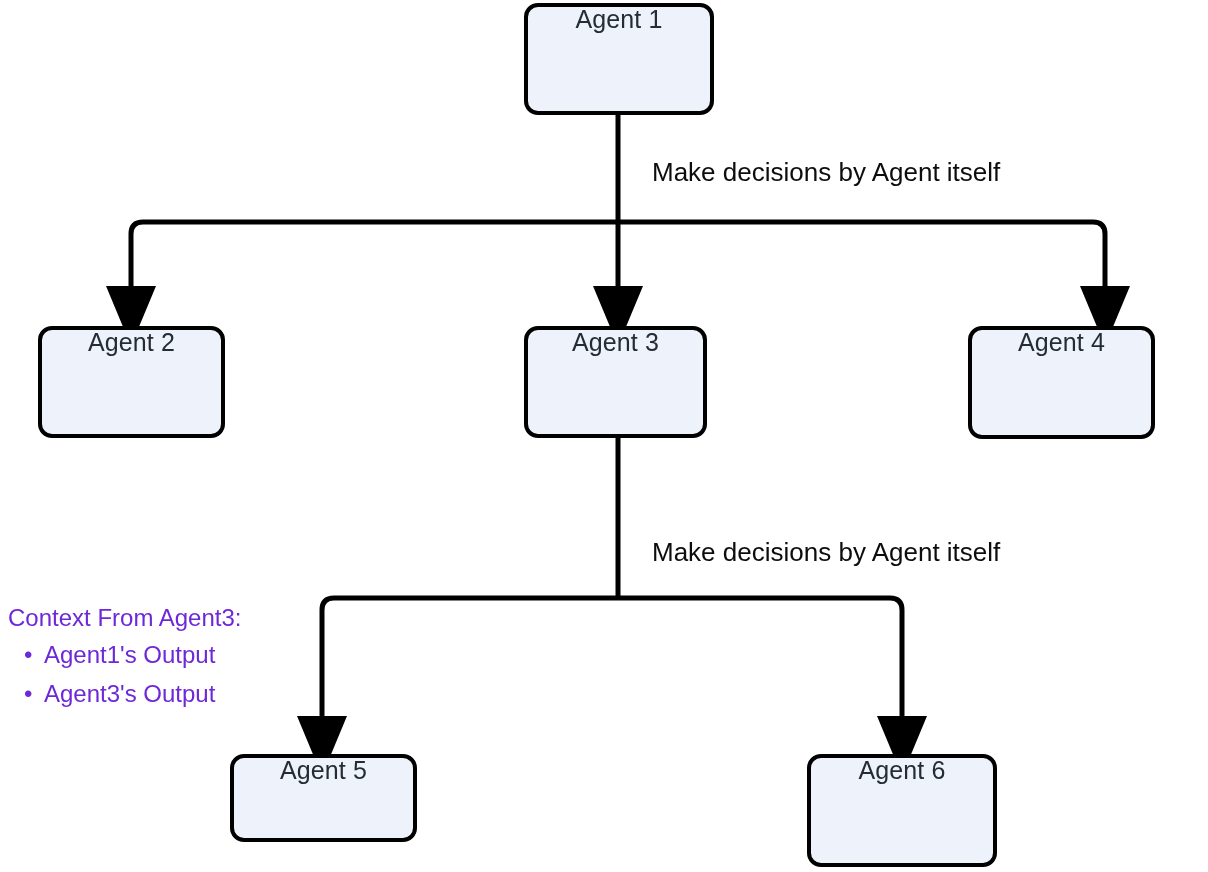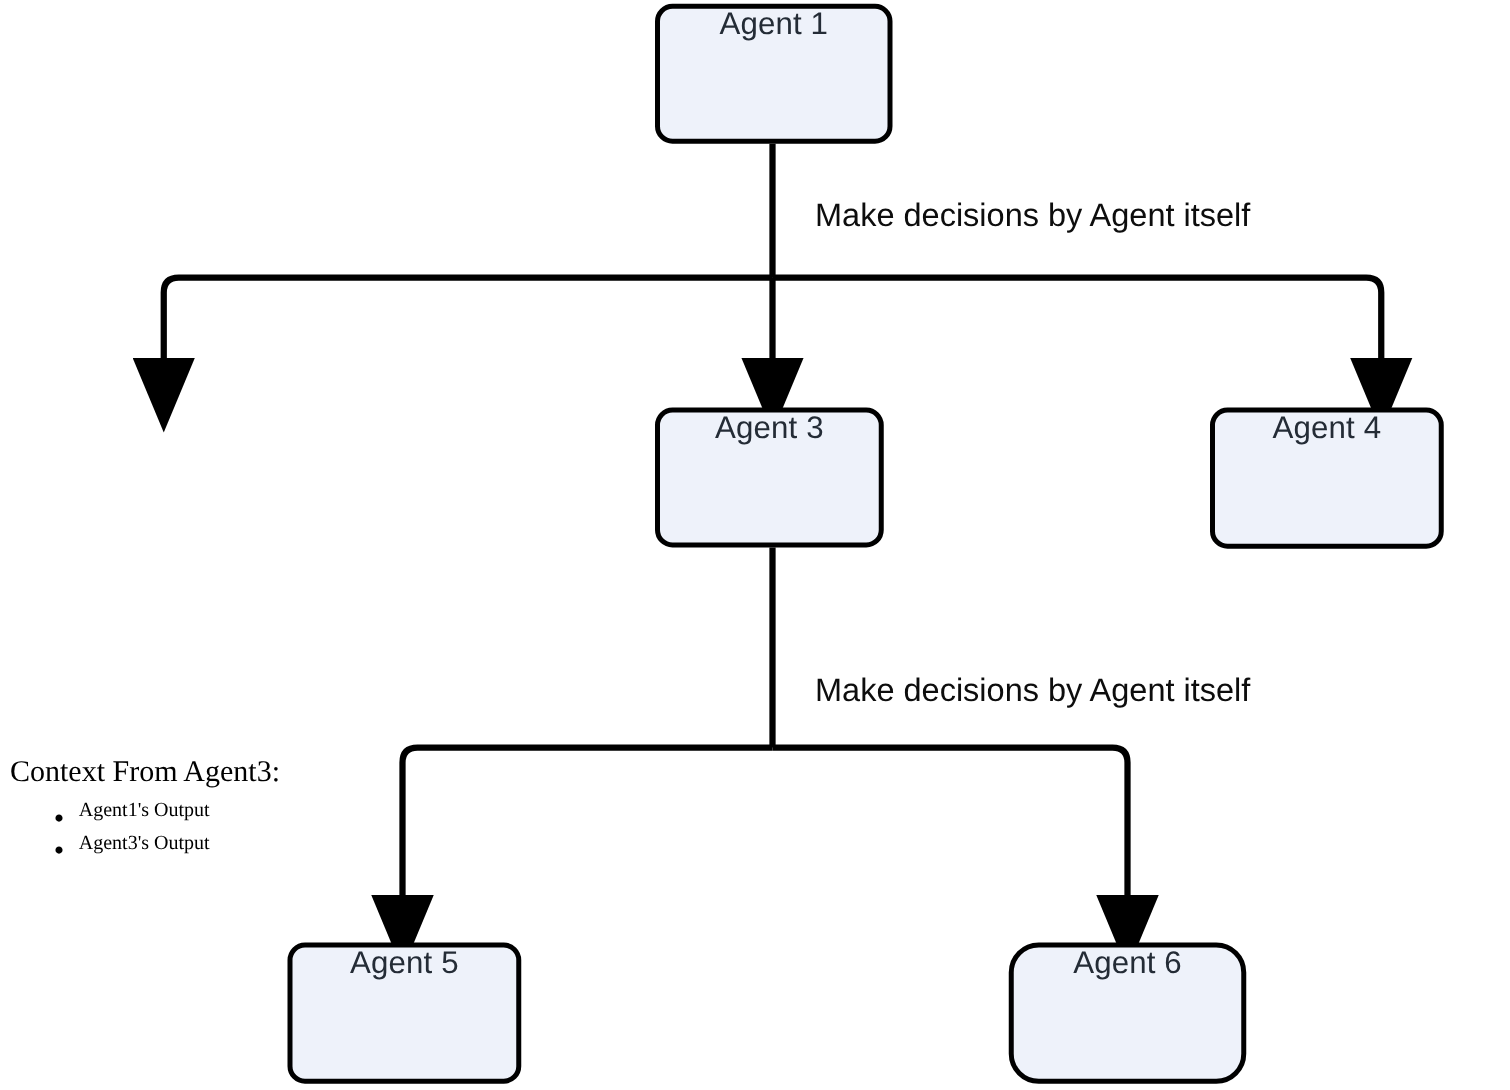--- a/index.html
+++ b/index.html
@@ -49,41 +49,40 @@
     font-size: 26px;
     color: #0d0d0d;
     line-height: 1;
     white-space: nowrap;
     background: #ffffff;
     padding: 2px 6px;
     z-index: 4;
   }
   .context-block {
     position: absolute;
-    font-family: Liberation Serif, serif;
-    color: #000000;
+    font-family: Liberation Sans, sans-serif;
+    color: #6d28d9;
     z-index: 4;
     background: #ffffff;
   }
   .context-title {
     font-size: 24px;
     line-height: 1.28;
     white-space: nowrap;
   }
   .context-list {
     margin: 2px 0 0 0;
     padding-left: 36px;
     list-style: none;
   }
   .context-list li {
-    font-size: 16px;
+    font-size: 24px;
     line-height: 1.62;
     white-space: nowrap;
     position: relative;
-    margin-left: 19px;
   }
   .context-list li::before {
     content: "\2022";
     position: absolute;
     left: -20px;
     top: 0;
     font-size: 24px;
   }
 </style>
 </head>
@@ -110,34 +109,37 @@
 
     <path d="M618,598 L334,598 Q322,598 322,610 L322,722" fill="none" stroke="#000000" stroke-width="5" stroke-linecap="butt" marker-end="url(#arrow)"></path>
 
     <path d="M618,598 L890,598 Q902,598 902,610 L902,722" fill="none" stroke="#000000" stroke-width="5" stroke-linecap="butt" marker-end="url(#arrow)"></path>
   </svg>
 
   <div class="node" style="left:524px; top:3px; width:190px; height:112px;">
     <span class="node-label">Agent 1</span>
   </div>
 
+  <div class="node" style="left:38px; top:326px; width:187px; height:112px;">
+    <span class="node-label">Agent 2</span>
+  </div>
 
   <div class="node" style="left:524px; top:326px; width:183px; height:112px;">
     <span class="node-label">Agent 3</span>
   </div>
 
   <div class="node" style="left:968px; top:326px; width:187px; height:113px;">
     <span class="node-label">Agent 4</span>
   </div>
 
-  <div class="node" style="left:230px; top:754px; width:187px; height:113px;">
+  <div class="node" style="left:230px; top:754px; width:187px; height:88px;">
     <span class="node-label">Agent 5</span>
   </div>
 
-  <div class="node" style="left:807px; top:754px; width:190px; height:113px;border-radius:24px;">
+  <div class="node" style="left:807px; top:754px; width:190px; height:113px;">
     <span class="node-label">Agent 6</span>
   </div>
 
   <div class="edge-label" style="left:646px; top:157px;">Make decisions by Agent itself</div>
 
   <div class="edge-label" style="left:646px; top:537px;">Make decisions by Agent itself</div>
 
   <div class="context-block" style="left:8px; top:603px;">
     <div class="context-title">Context From Agent3:</div>
     <ul class="context-list">

